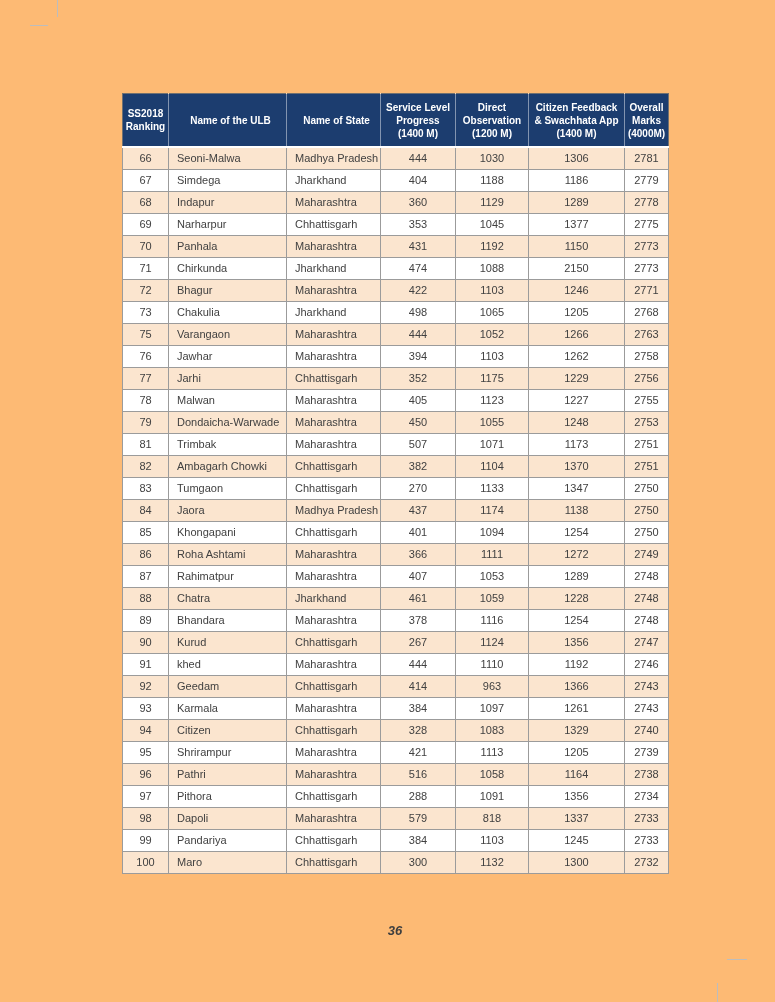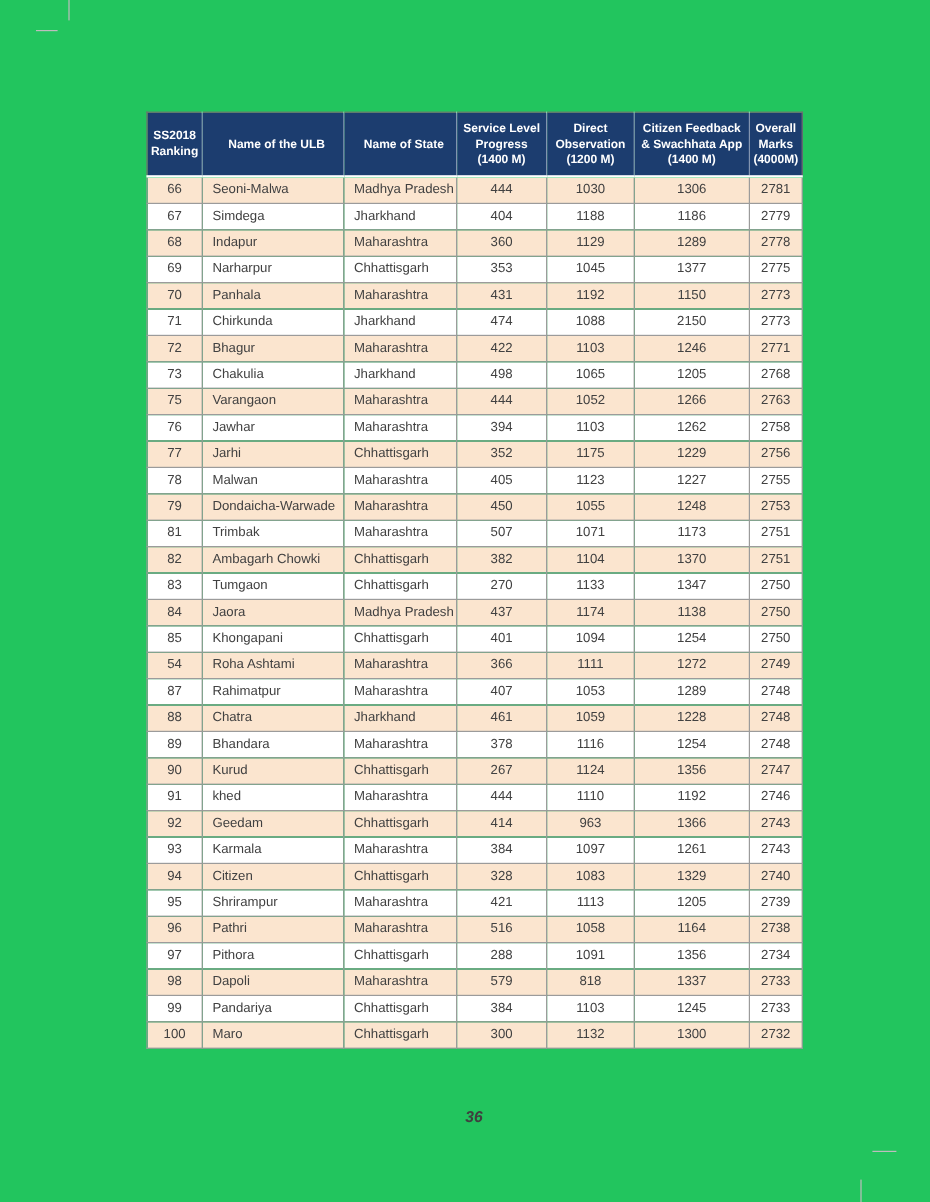--- a/index.html
+++ b/index.html
@@ -3,21 +3,21 @@
 <meta charset="utf-8">
 <style>
   html, body { margin: 0; padding: 0; }
   body {
     width: 775px; height: 1002px;
     background: #ffffff;
     position: relative;
     font-family: "Liberation Sans", sans-serif;
     overflow: hidden;
   }
-  .page { position: absolute; inset: 0; background: #22c55e; }
+  .page { position: absolute; inset: 0; background: #fdba74; }
 
   
   .crop { position: absolute; background: #bdbdbd; }
   .crop.tl-v { left: 57px;  top: 0;      width: 1px;  height: 17px; }
   .crop.tl-h { left: 30px;  top: 25px;   width: 18px; height: 1px;  }
   .crop.br-h { left: 727px; top: 959px;  width: 20px; height: 1px;  }
   .crop.br-v { left: 717px; top: 983px;  width: 1px;  height: 19px; }
 
   table.rank-table {
     position: absolute; left: 122px; top: 93px;
@@ -254,21 +254,21 @@
         <tr>
           <td class="c">85</td>
           <td class="l">Khongapani</td>
           <td class="l">Chhattisgarh</td>
           <td class="c">401</td>
           <td class="c">1094</td>
           <td class="c">1254</td>
           <td class="c">2750</td>
         </tr>
         <tr>
-          <td class="c">54</td>
+          <td class="c">86</td>
           <td class="l">Roha Ashtami</td>
           <td class="l">Maharashtra</td>
           <td class="c">366</td>
           <td class="c">1111</td>
           <td class="c">1272</td>
           <td class="c">2749</td>
         </tr>
         <tr>
           <td class="c">87</td>
           <td class="l">Rahimatpur</td>

